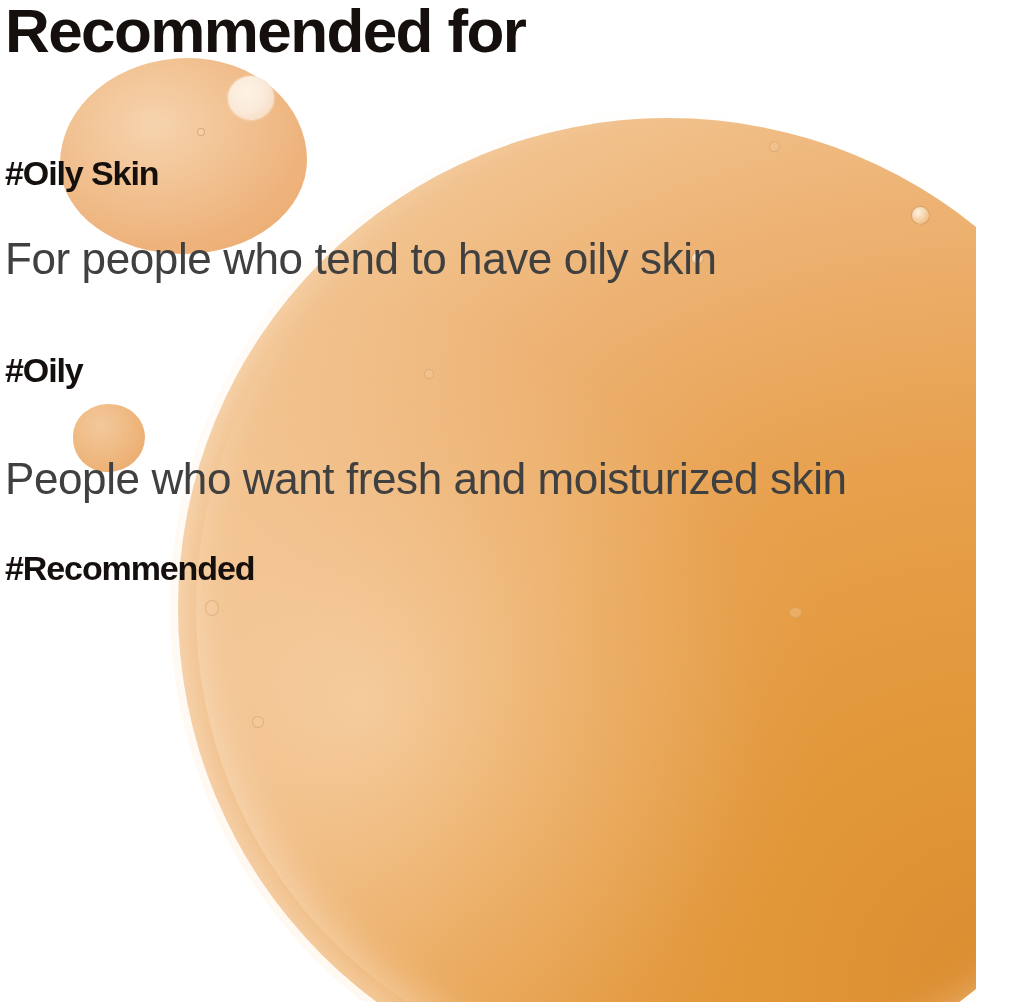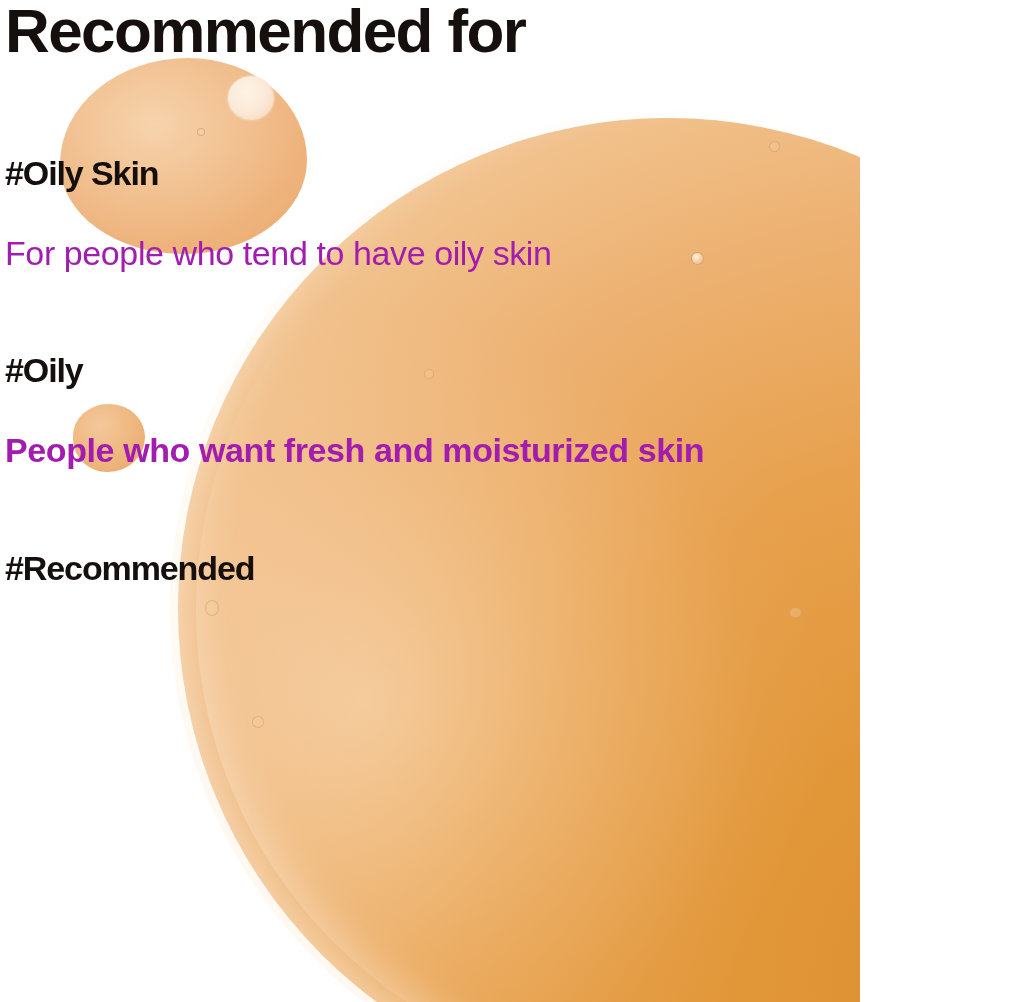--- a/index.html
+++ b/index.html
@@ -3,26 +3,25 @@
 <meta charset="utf-8">
 <title>Recommended for</title>
 <style>
   html, body {
     margin: 0;
     padding: 0;
     background: #ffffff;
   }
   #page {
     position: relative;
-    width: 840px;
+    width: 976px;
     height: 1002px;
     background: #ffffff;
     overflow: hidden;
     font-family: "Liberation Sans", sans-serif;
-    padding-left: 20px;
   }
 
   
   #artwork {
     position: absolute;
     inset: 0;
     overflow: hidden;
     z-index: 1;
   }
 
@@ -179,30 +178,30 @@
     letter-spacing: -1.6px;
     line-height: 1.08;
   }
   .sec-heading {
     font-size: 34px;
     font-weight: 700;
     letter-spacing: -1.1px;
     line-height: 1.05;
   }
   .sec-body {
-    font-size: 34px;
+    font-size: 44px;
     font-weight: 400;
     letter-spacing: -0.4px;
     line-height: 1.05;
-    color: #a21caf;
+    color: #404040;
   }
   .h1-pos { top: 156px; }
   .p1-pos { top: 236px; }
   .h2-pos { top: 353px; }
-  .p2-pos { top: 433px; font-weight: bold; }
+  .p2-pos { top: 456px; }
   .h3-pos { top: 551px; }
   .p3-pos { top: 630px; }
 </style>
 </head>
 <body>
 
 <div id="page">
 
   <div id="artwork">
 

